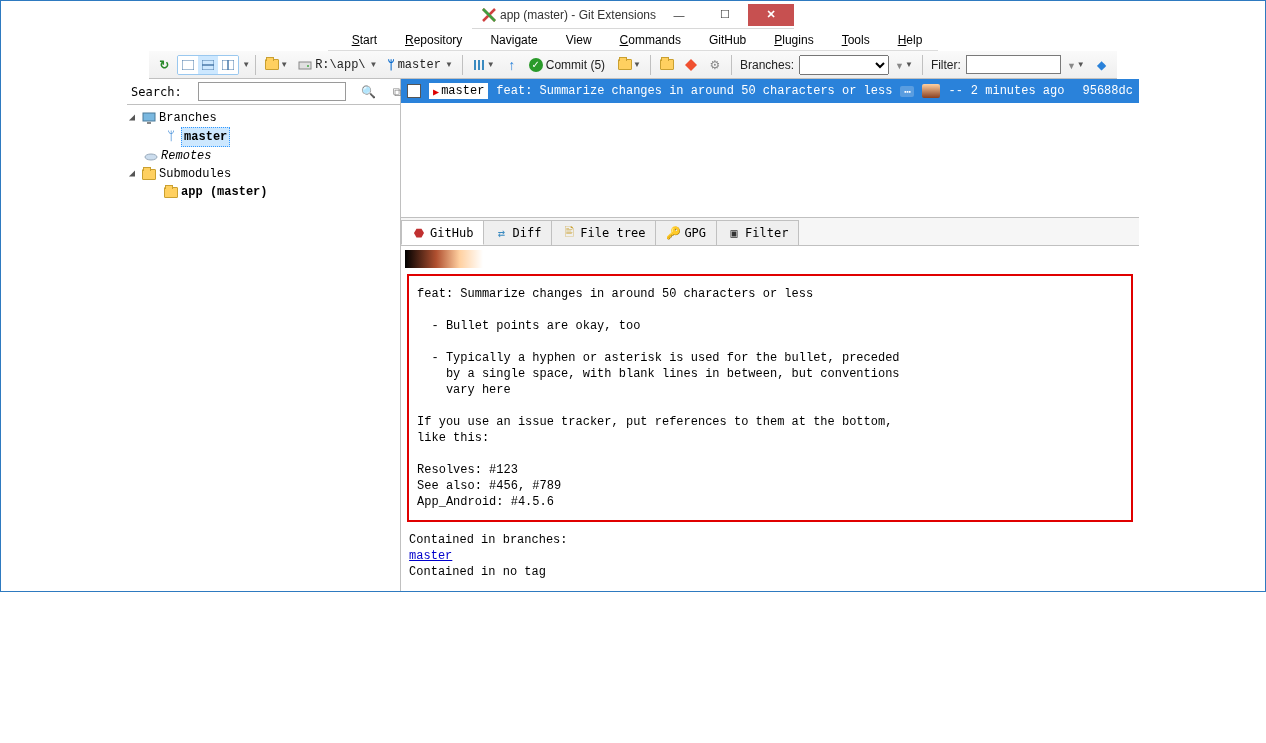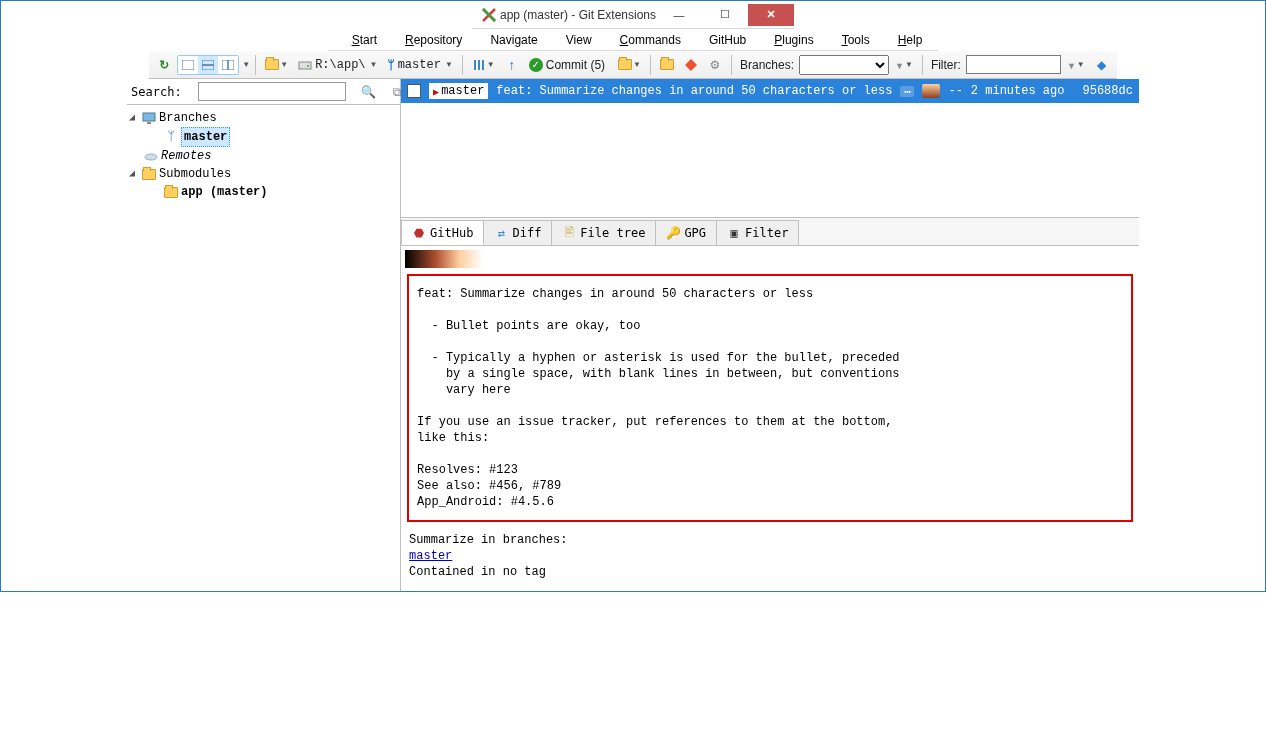--- a/index.html
+++ b/index.html
@@ -317,20 +317,20 @@
   - Typically a hyphen or asterisk is used for the bullet, preceded
     by a single space, with blank lines in between, but conventions
     vary here
 
 If you use an issue tracker, put references to them at the bottom,
 like this:
 
 Resolves: #123
 See also: #456, #789
 App_Android: #4.5.6</div>
-          <div class="refs"><span>Summarize in branches:</span>
+          <div class="refs"><span>Contained in branches:</span>
 <a href="#">master</a>
 <span>Contained in no tag</span></div>
         </div>
       </div>
     </div>
   </div>
 </div>
 
 </body></html>

